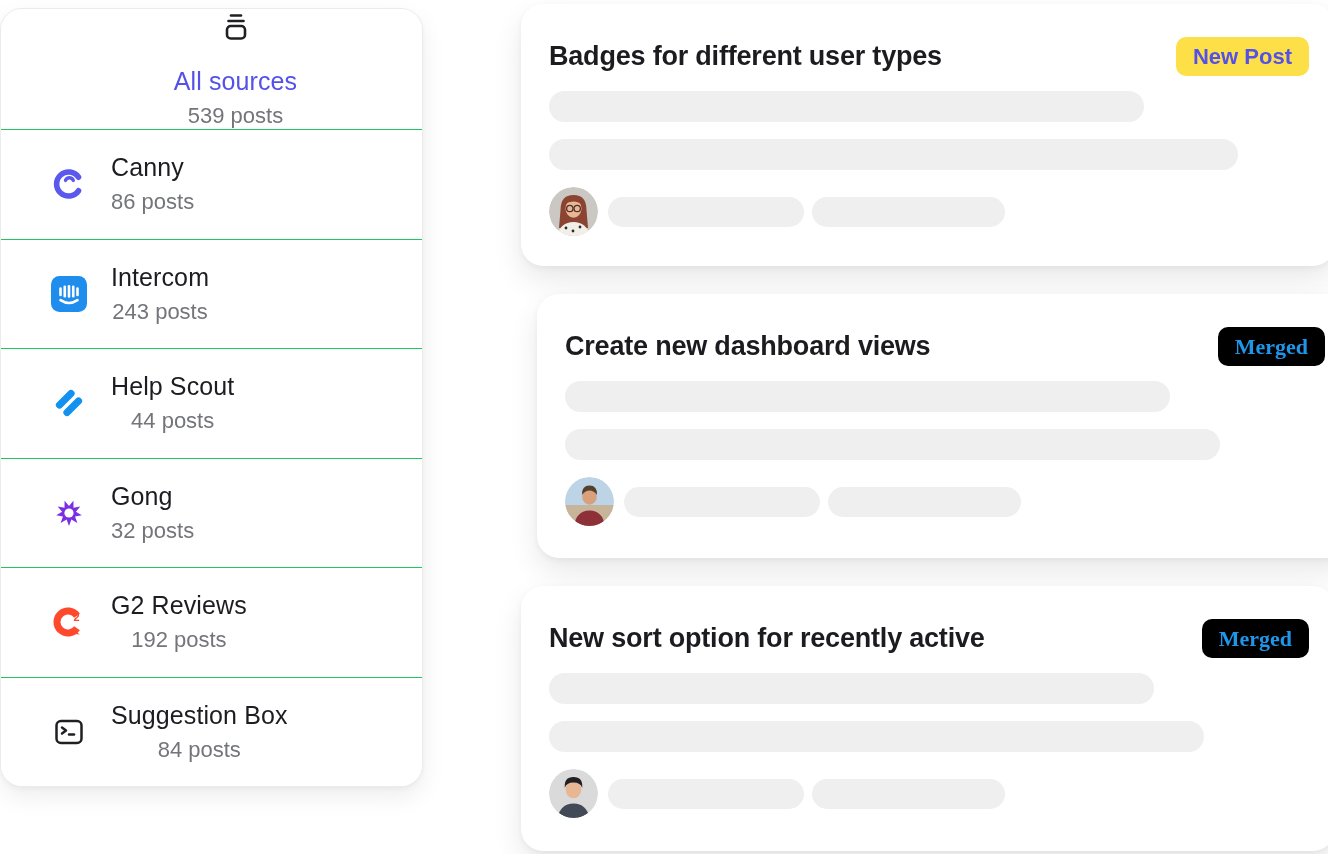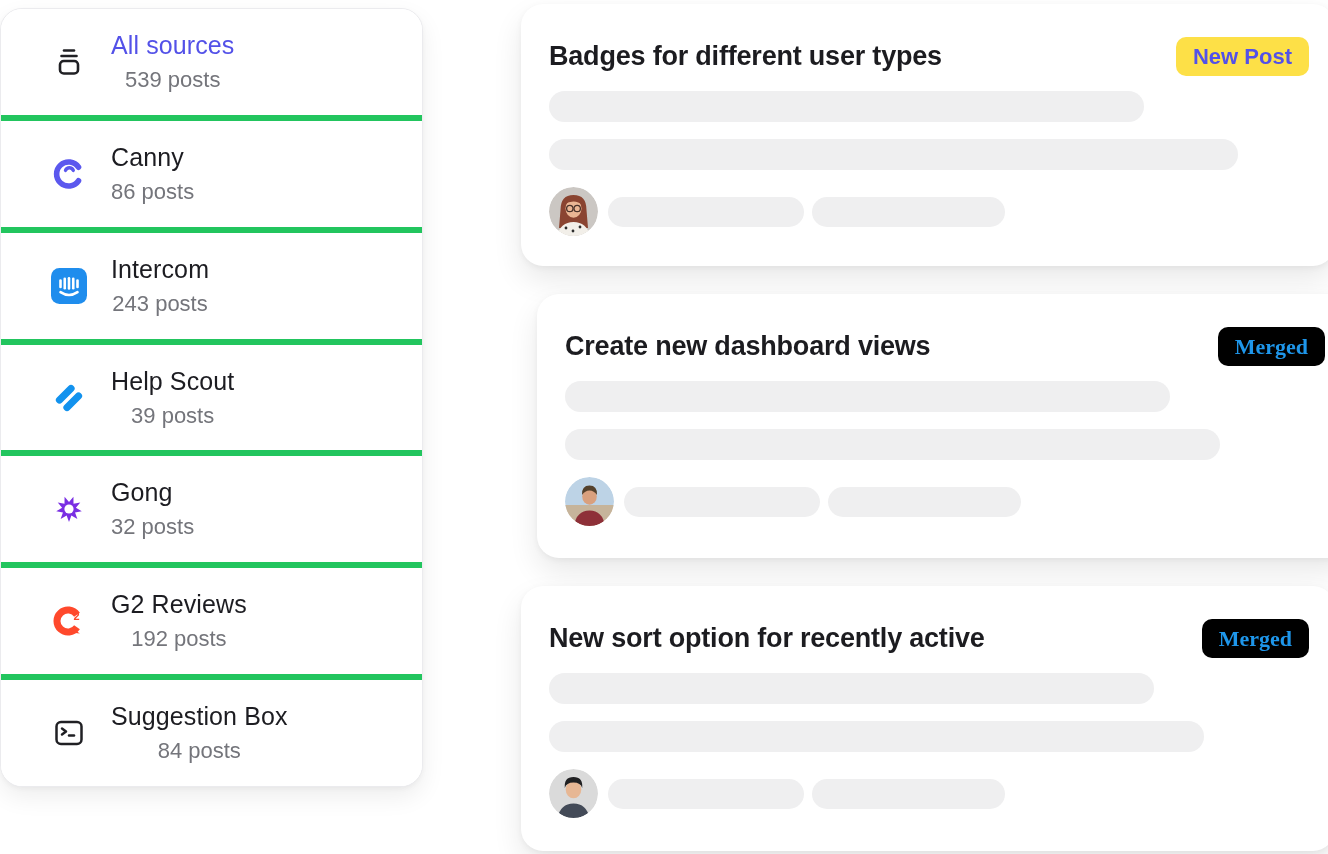--- a/index.html
+++ b/index.html
@@ -19,25 +19,25 @@
     border-radius:22px;
     border:1px solid #ebebee;
     box-shadow:0 10px 24px rgba(0,0,0,.07), 0 2px 5px rgba(0,0,0,.04);
     display:flex; flex-direction:column;
     overflow:hidden;
   }
   .side-item{
     flex:1;
     display:flex; align-items:center;
     padding-left:48px; gap:22px;
-    border-top:6px solid #22c55e;
+    border-top:1px solid #22c55e;
     cursor:pointer;
     background:#fff;
   }
-  .side-item:first-child{ border-top:none; }
+  .side-item:first-child{ border-top:none;flex-direction:column; }
   .icon-box{ width:40px; display:flex; justify-content:center; align-items:center; flex:none; }
   .s-label{ font-size:25px; color:#1c1c21; letter-spacing:.1px; }
   .s-count{ font-size:22px; color:#74757b; margin-top:7px;text-align:center; }
   .side-item.active .s-label{ color:#5351e8; }
 
   
   .post-card{
     position:absolute; left:521px; width:814px;
     background:#fff; border-radius:22px;
     box-shadow:0 2px 6px rgba(0,0,0,.05), 0 14px 30px rgba(0,0,0,.09);
@@ -134,21 +134,21 @@
 
   <div class="side-item">
     <span class="icon-box">
       <svg width="36" height="36" viewBox="0 0 36 36" fill="none" stroke="#1292ee" stroke-width="7.2" stroke-linecap="round">
         <path d="M8.5 20 L20 8.5"></path>
         <path d="M16 27.5 L27.5 16"></path>
       </svg>
     </span>
     <div>
       <div class="s-label">Help Scout</div>
-      <div class="s-count">39 posts</div>
+      <div class="s-count">44 posts</div>
     </div>
   </div>
 
   <div class="side-item">
     <span class="icon-box">
       <svg width="34" height="34" viewBox="0 0 34 34">
         <polygon fill="#7a2fe3" points="29.8,19.26 23.06,20.5 25.36,26.96 19.39,23.58 17,30 14.61,23.58 8.64,26.96 10.94,20.5 4.2,19.26 10.11,15.78 5.74,10.5 12.5,11.64 12.55,4.78 17,10 21.45,4.78 21.5,11.64 28.26,10.5 23.89,15.78"></polygon>
         <circle cx="17" cy="17" r="4.6" fill="#ffffff"></circle>
       </svg>
     </span>

